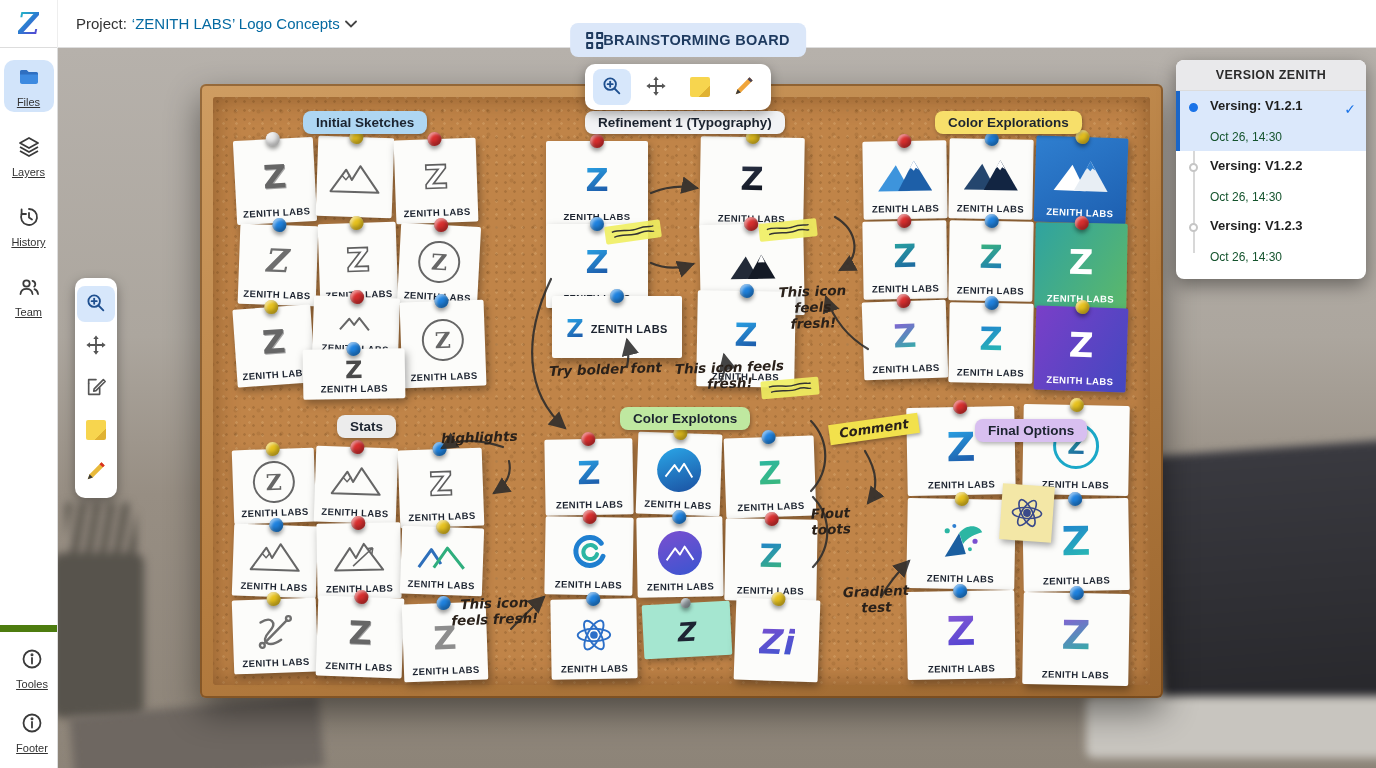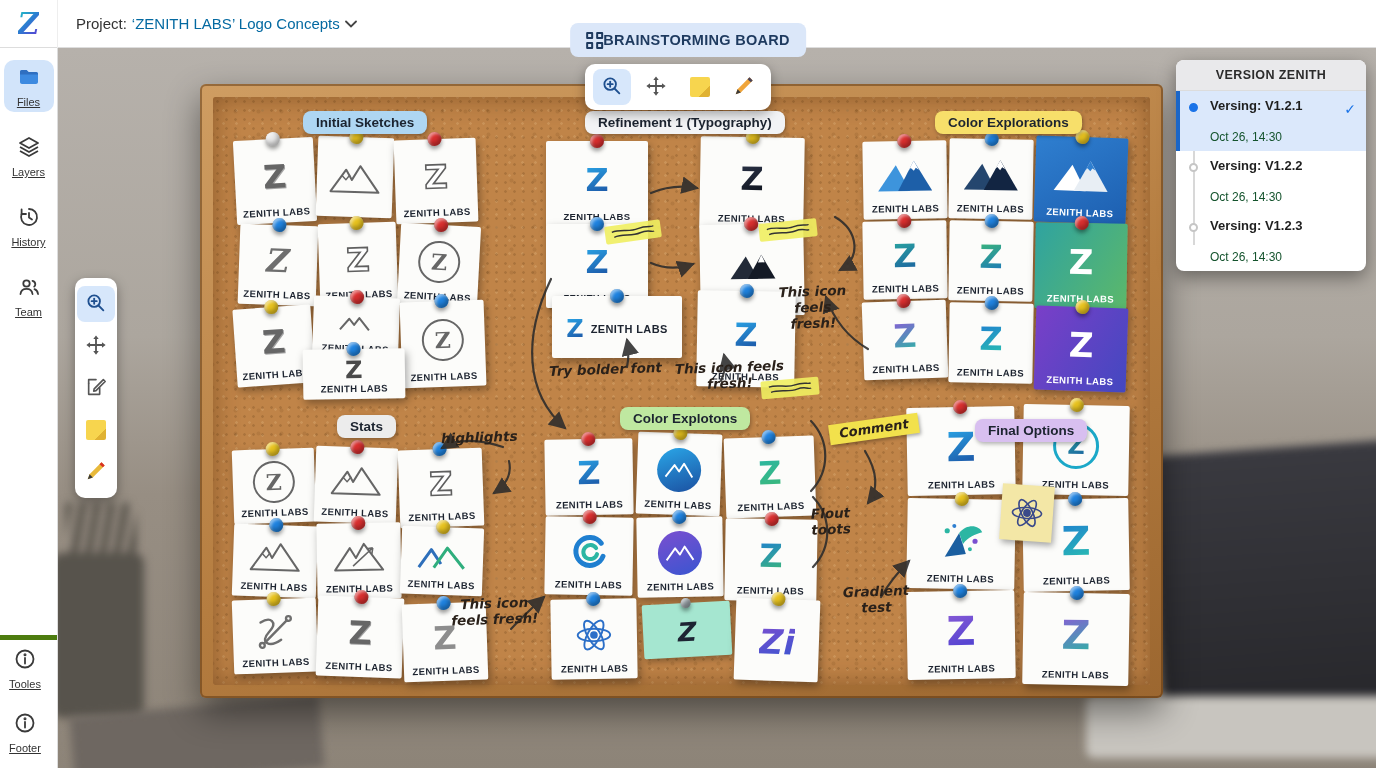--- a/index.html
+++ b/index.html
@@ -21,21 +21,21 @@
   .avatar { width:30px; height:30px; border-radius:50%; overflow:hidden; background:#ded5ce; display:inline-block; }
   .user-name { font-weight:bold; color:#111; cursor:pointer; }
   .chev { width:12px; height:8px; }
   .tools-btn { margin-left:10px; background:#1a73e8; color:#fff; border:none; border-radius:8px; height:34px; padding:0 14px;
                font-family:inherit; font-size:14.5px; font-weight:bold; display:flex; align-items:center; gap:7px; cursor:pointer; }
 
   
   .sidebar { position:absolute; left:0; top:48px; width:58px; height:720px; background:#fff; border-right:1px solid #ddd; z-index:40;
              display:flex; flex-direction:column; align-items:center; padding:12px 0 10px; }
   .side-top { display:flex; flex-direction:column; gap:18px; align-items:center; }
-  .side-bottom { margin-top:auto; display:flex; flex-direction:column; gap:12px; align-items:flex-start; width:100%; padding-top:2px; border-top:5px solid #4d7c0f; }
+  .side-bottom { margin-top:auto; display:flex; flex-direction:column; gap:12px; align-items:flex-end; width:100%; padding-top:10px; border-top:7px solid #4d7c0f; }
   .side-item { display:flex; flex-direction:column; align-items:center; gap:3px; width:50px; padding:5px 0 4px; border-radius:10px; cursor:pointer; }
   .side-item.active { background:#d2e4fa; }
   .side-item .lbl { font-size:11px; color:#333;text-decoration:underline; }
   .side-item svg { width:24px; height:24px; }
 
   
   .main { position:absolute; left:58px; top:48px; width:1318px; height:720px; overflow:hidden;
           background:linear-gradient(#b6b1ab 0%,#aca69e 40%,#978e83 62%,#8d8478 100%); }
   .bgshape { position:absolute; filter:blur(4px); }
   .bg-laptop-screen { right:-25px; top:400px; width:245px; height:270px; background:linear-gradient(#3a3a40,#27272b); transform:rotate(-4deg); border-radius:8px; }
@@ -110,21 +110,21 @@
   .tb-btn.active { background:#d7e7fb; }
   .note-ic { position:relative; width:20px; height:20px; background:linear-gradient(135deg,#f7d54e 72%,#e0b232 72%); border-radius:2px; }
 
   
   .version-panel { position:absolute; right:10px; top:12px; width:190px; background:#fff; border-radius:8px; overflow:hidden;
                    box-shadow:0 6px 18px rgba(0,0,0,.4); z-index:30; }
   .vh-header { background:#e9e9eb; text-align:center; font-size:12.5px; font-weight:bold; color:#2b2b2b; letter-spacing:.4px; padding:8px 0; border-bottom:1px solid #dcdcdc; }
   .vh-showing { display:flex; align-items:center; justify-content:space-between; padding:10px 12px; font-size:13px; color:#222; }
   .toggle { width:34px; height:18px; border-radius:9px; background:#caccd1; position:relative; cursor:pointer; display:inline-block; }
   .toggle .knob { position:absolute; left:2px; top:2px; width:14px; height:14px; border-radius:50%; background:#f7f7f7; box-shadow:0 1px 2px rgba(0,0,0,.3); }
-  .vh-items { position:relative; }
+  .vh-items { position:relative; padding-bottom:8px; }
   .vh-line { position:absolute; left:17px; top:18px; bottom:26px; width:2px; background:#d8d8d8; }
   .vh-item { position:relative; padding:7px 10px 7px 34px; cursor:pointer; }
   .vh-item .vtitle { font-size:13px; font-weight:bold; color:#1f1f1f; }
   .vh-item .vdate { font-size:12px; color:#14532d; margin-top:17px; }
   .vh-item.active { background:#dbe8fb; border-left:4px solid #1a66c8; padding-left:30px; }
   .vh-dot { position:absolute; left:13px; top:12px; width:9px; height:9px; border-radius:50%; background:#fff; border:2px solid #c6c6c6; }
   .vh-item.active .vh-dot { left:9px; background:#1a73e8; border-color:#1a73e8; }
   .vh-check { position:absolute; right:10px; top:10px; color:#1a73e8; font-weight:bold; font-size:14px; }
 </style>
 </head>

